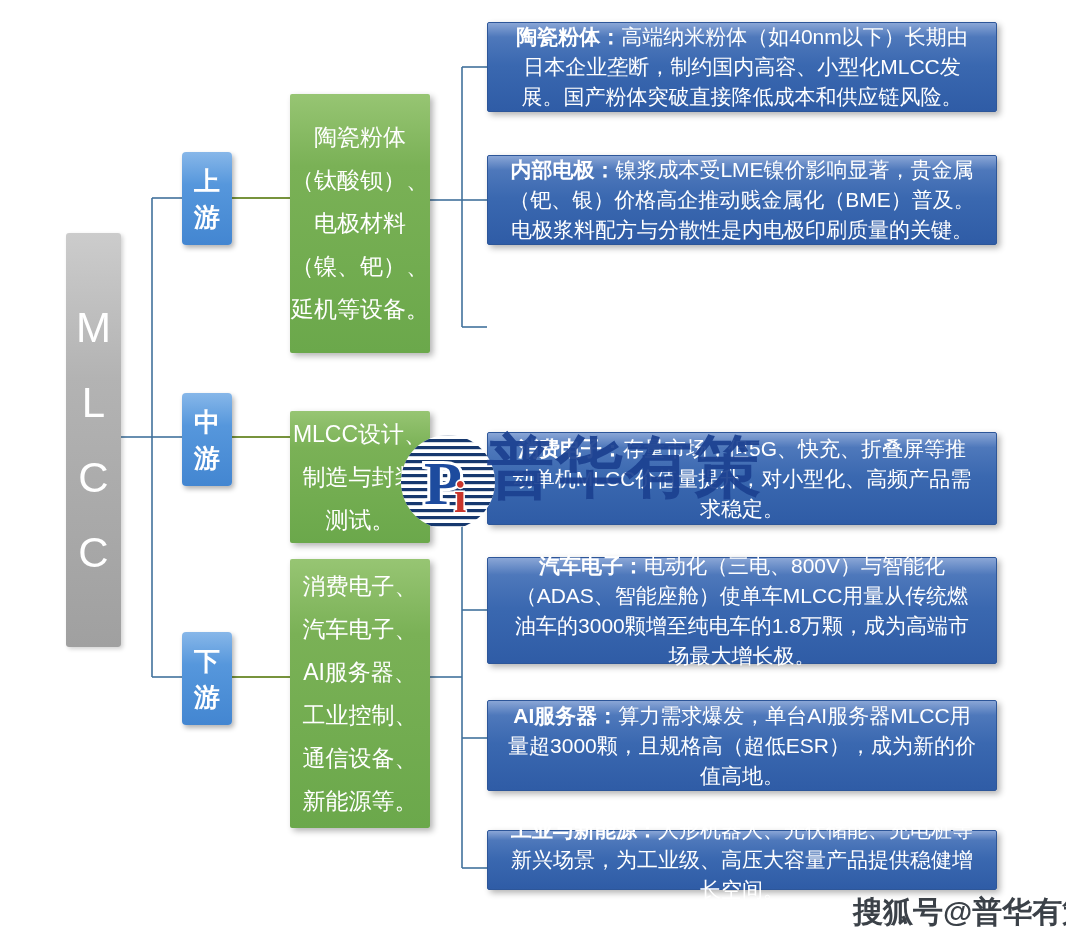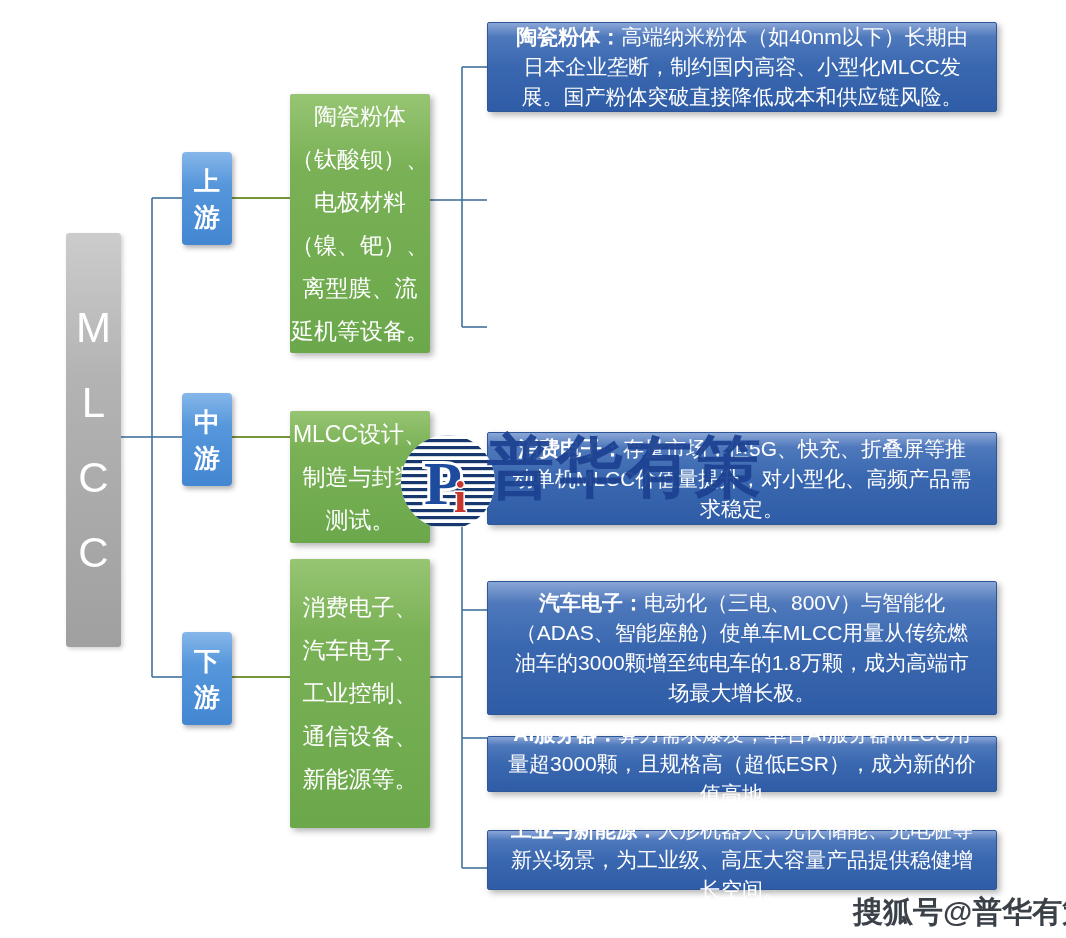--- a/index.html
+++ b/index.html
@@ -108,46 +108,49 @@
   <div class="stage" style="top:632px">
     <span>下</span>
     <span>游</span>
   </div>
 
   <div class="gbox" style="top:63px;height:259px">
     <span class="gline">陶瓷粉体</span>
     <span class="gline">（钛酸钡）、</span>
     <span class="gline">电极材料</span>
     <span class="gline">（镍、钯）、</span>
-    <span class="gline">离型膜、流</span>
     <span class="gline">延机等设备。</span>
   </div>
   <div class="gbox" style="top:380px;height:132px">
     <span class="gline">MLCC设计、</span>
     <span class="gline">制造与封装</span>
     <span class="gline">测试。</span>
   </div>
   <div class="gbox" style="top:528px;height:269px">
     <span class="gline">消费电子、</span>
     <span class="gline">汽车电子、</span>
+    <span class="gline">AI服务器、</span>
     <span class="gline">工业控制、</span>
     <span class="gline">通信设备、</span>
     <span class="gline">新能源等。</span>
   </div>
 
   <div class="dbox" style="top:22px;height:90px">
     <p><b>陶瓷粉体：</b><span>高端纳米粉体（如40nm以下）长期由日本企业垄断，制约国内高容、小型化MLCC发展。国产粉体突破直接降低成本和供应链风险。</span></p>
   </div>
+  <div class="dbox" style="top:155px;height:90px">
+    <p><b>内部电极：</b><span>镍浆成本受LME镍价影响显著，贵金属（钯、银）价格高企推动贱金属化（BME）普及。电极浆料配方与分散性是内电极印刷质量的关键。</span></p>
+  </div>
   <div class="dbox" style="top:432px;height:93px">
     <p><b>消费电子：</b><span>存量市场，但5G、快充、折叠屏等推动单机MLCC价值量提升，对小型化、高频产品需求稳定。</span></p>
   </div>
-  <div class="dbox" style="top:581px;height:134px">
+  <div class="dbox" style="top:557px;height:107px">
     <p><b>汽车电子：</b><span>电动化（三电、800V）与智能化（ADAS、智能座舱）使单车MLCC用量从传统燃油车的3000颗增至纯电车的1.8万颗，成为高端市场最大增长极。</span></p>
   </div>
-  <div class="dbox" style="top:736px;height:56px">
+  <div class="dbox" style="top:700px;height:91px">
     <p><b>AI服务器：</b><span>算力需求爆发，单台AI服务器MLCC用量超3000颗，且规格高（超低ESR），成为新的价值高地。</span></p>
   </div>
   <div class="dbox" style="top:830px;height:60px">
     <p><b>工业与新能源：</b><span>人形机器人、光伏储能、充电桩等新兴场景，为工业级、高压大容量产品提供稳健增长空间。</span></p>
   </div>
 
   <svg class="logo" width="100" height="100">
     <defs>
       <pattern id="hatch" width="8" height="7" patternUnits="userSpaceOnUse">
         <rect x="0" y="0" width="8" height="3.2" fill="#16386e"></rect>

